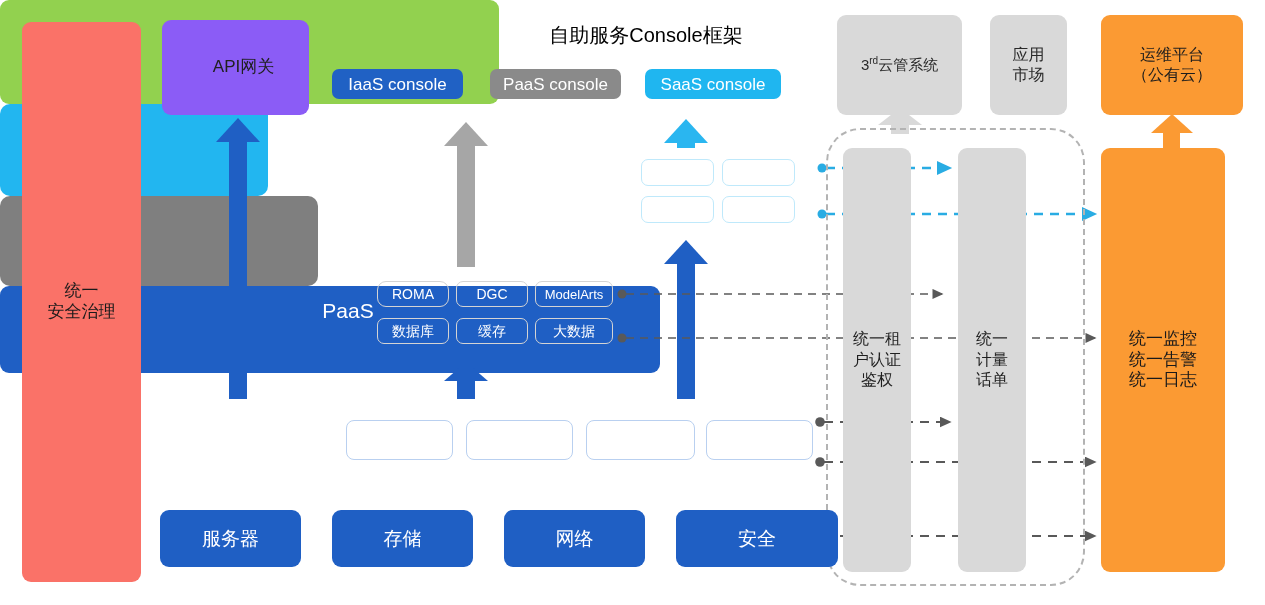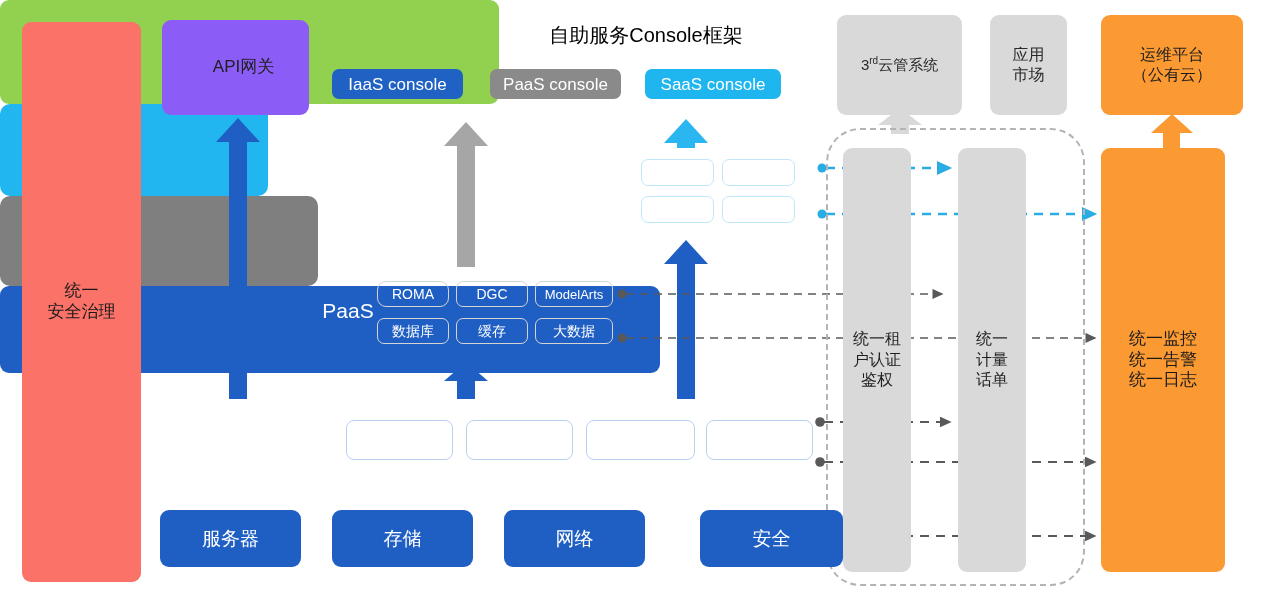--- a/index.html
+++ b/index.html
@@ -142,21 +142,21 @@
   #infra-cce{     left:706px; width:107px; }
 
   
   .res-box{
     top:510px; height:57px; background:#1f5fc4; color:#ffffff;
     font-size:19px; border-radius:9px;
   }
   #res-server{ left:160px; width:141px;text-align:right; }
   #res-storage{ left:332px; width:141px; }
   #res-network{ left:504px; width:141px; }
-  #res-security{ left:700px; width:143px;font-family:Liberation Serif, serif; }
+  #res-security{ left:676px; width:162px;font-family:Liberation Serif, serif; }
 
   
   .gray-col{
     position:absolute; background:#d9d9d9; border-radius:9px;
     display:flex; align-items:center; justify-content:center;
     text-align:center; color:#1f1f1f; font-size:16px; line-height:1.28;
   }
   #col-auth{  left:843px; top:148px; width:68px; height:424px; }
   #col-meter{ left:958px; top:148px; width:68px; height:424px; }
 

